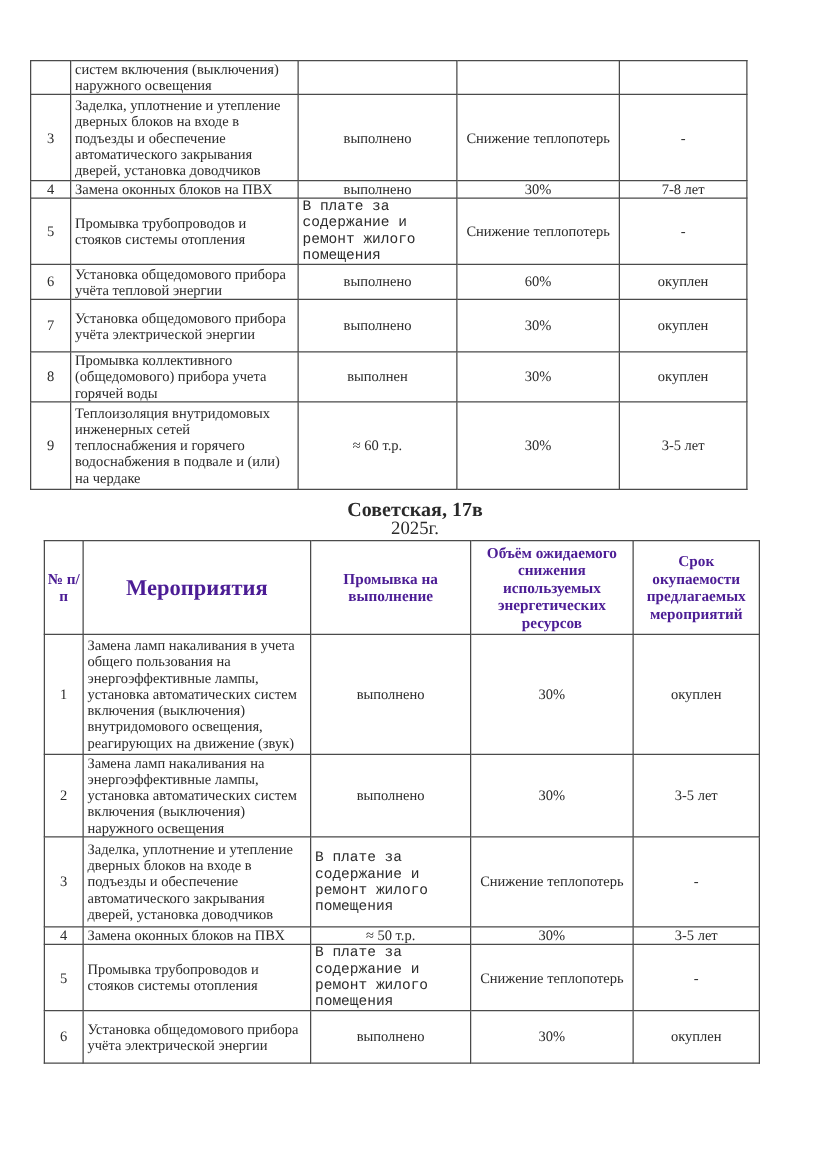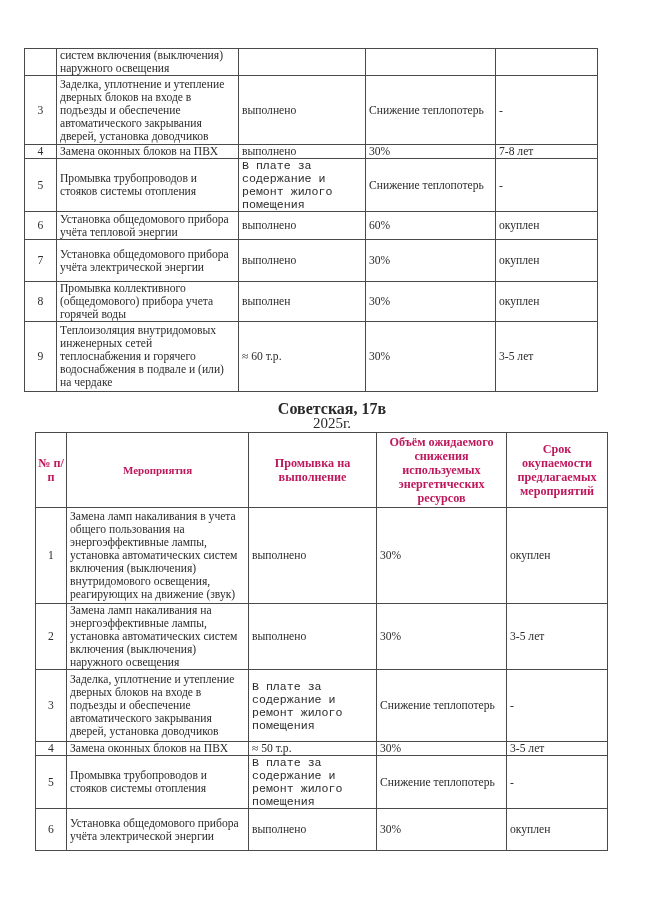--- a/index.html
+++ b/index.html
@@ -17,28 +17,28 @@
       line-height: 13px;
     }
     td, th {
       border: 1px solid #4a4a4a;
       padding: 0 3px;
       vertical-align: middle;
       overflow: hidden;
     }
     td.num { text-align: center; padding: 0; }
     td.act { text-align: left; padding-left: 3px; padding-right: 2px; }
-    td.ctr { text-align: left; }
+    td.ctr { text-align: center; }
     td.lft { text-align: left; font-family: Liberation Mono, monospace; }
     th {
       font-weight: bold; text-align: center;
       font-size: 12.2px; line-height: 14px;
-      color: #be185d;
+      color: #4c1d95;
     }
-    th.big { font-size: 11px; }
+    th.big { font-size: 18px; }
     #table1 { left: 24px; top: 33px; width: 573px; margin-top: 15px; }
     #table2 { left: 35px; top: 432px; width: 572px; }
     .title {
       position: absolute; left: 0; width: 664px; text-align: center;
       font-size: 16px; color: #2a2a2a;
     }
     #title-street { top: 400px; font-weight: bold; }
     #title-year { top: 415px; font-size: 15px; }
   </style>
 </head>

